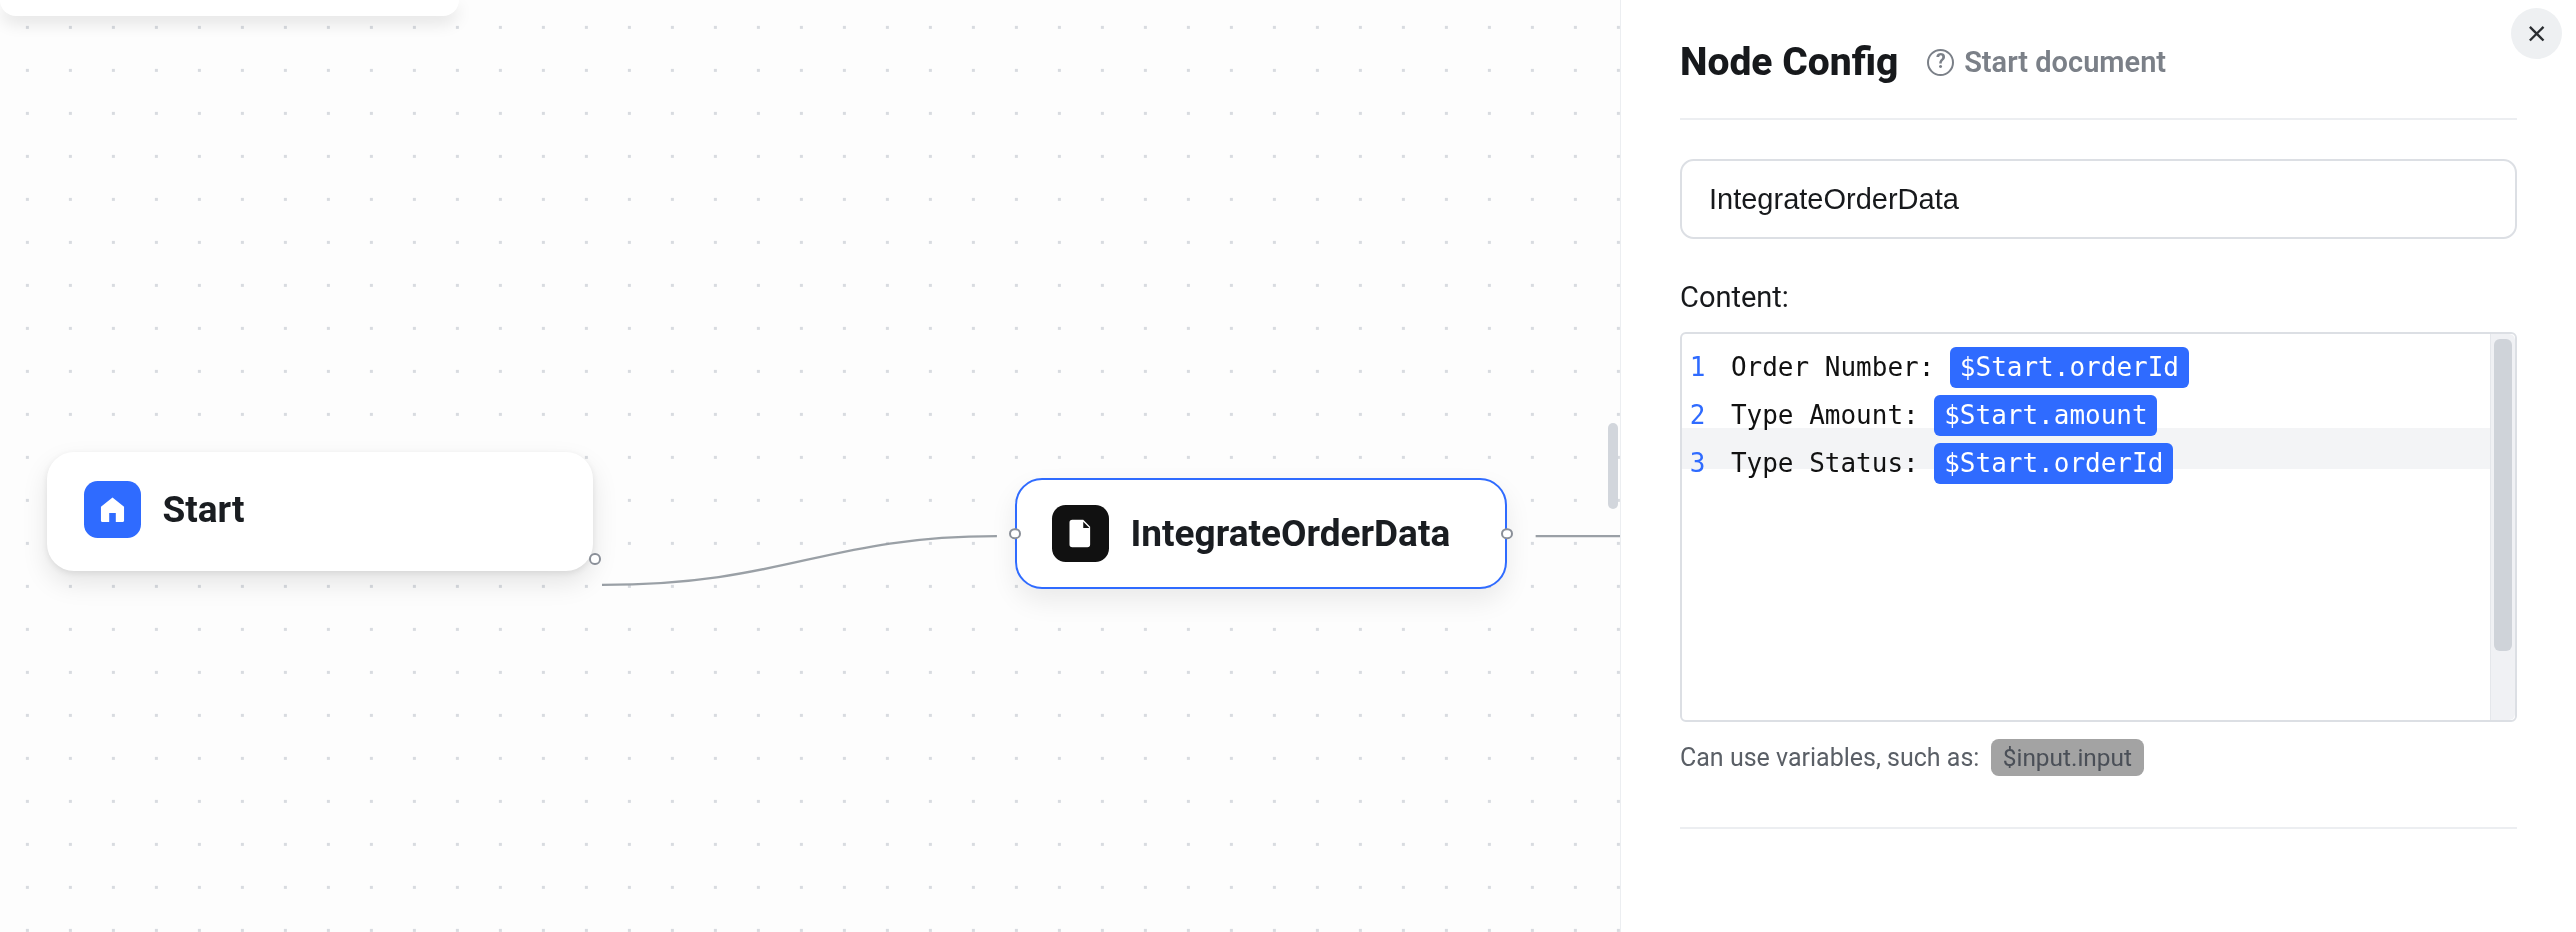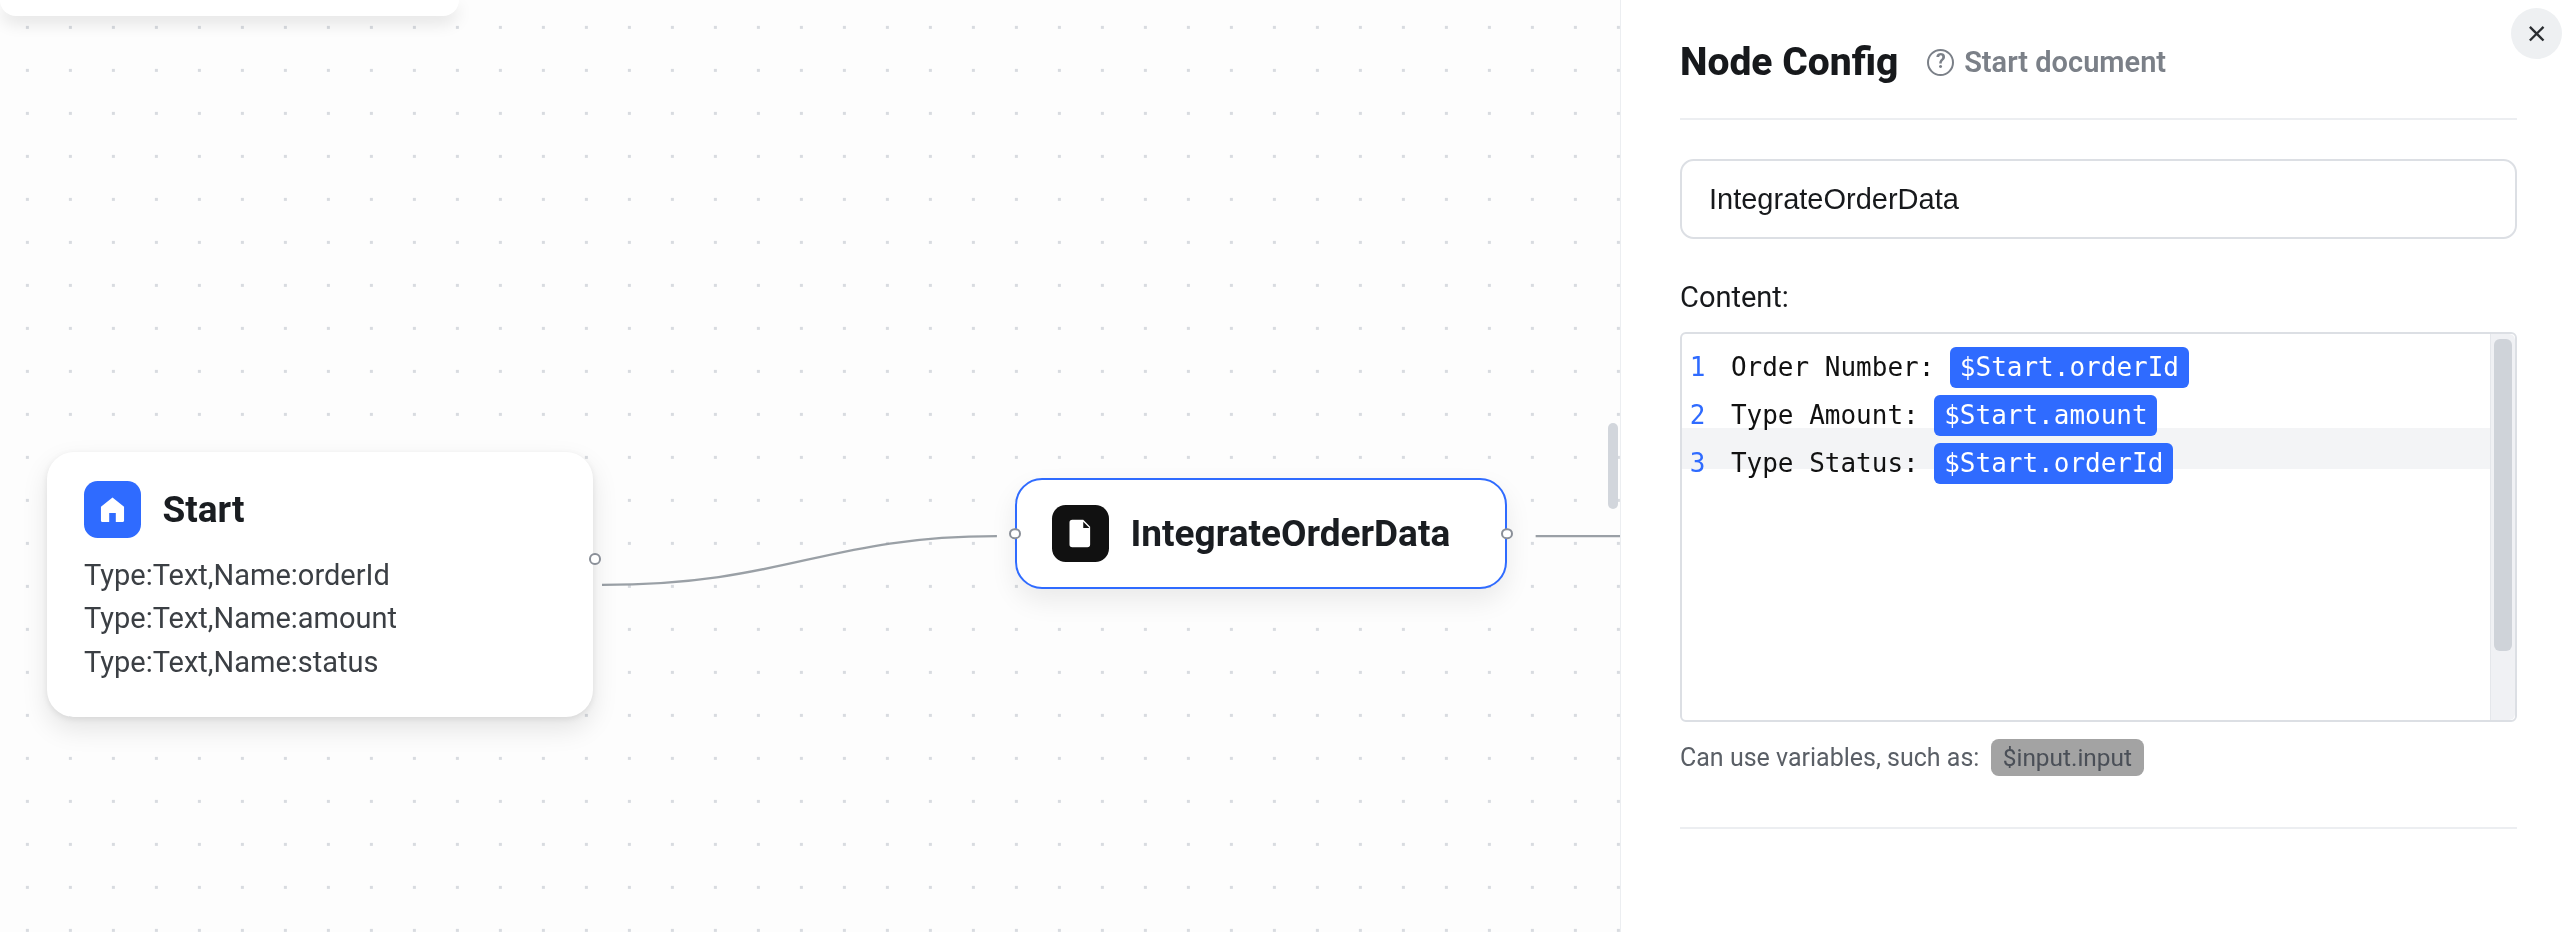--- a/index.html
+++ b/index.html
@@ -222,25 +222,20 @@
   </svg>
 
   <div id="node-start" class="node">
     <div class="node-header">
       <span class="icon-square icon-blue">
         <svg viewBox="0 0 24 24" fill="currentColor">
             <path d="M12 3.2 3.6 10v10.2c0 .44.36.8.8.8h5.2v-6.4h4.8V21h5.2c.44 0 .8-.36.8-.8V10L12 3.2z"></path>
           </svg>
       </span>
       <span class="node-title">Start</span>
-    </div>
-    <div class="node-body">
-      <div class="param-line">Type:Text,Name:orderId</div>
-      <div class="param-line">Type:Text,Name:amount</div>
-      <div class="param-line">Type:Text,Name:status</div>
     </div>
     <span class="port right"></span>
   </div>
 
   <div id="node-integrate" class="node node-selected">
     <div class="node-header">
       <span class="icon-square icon-black">
         <svg viewBox="0 0 24 24" fill="currentColor">
             <path d="M6 2h8l5 5v13a2 2 0 0 1-2 2H6a2 2 0 0 1-2-2V4a2 2 0 0 1 2-2zm8 1.5V8h4.5L14 3.5z"></path>
           </svg>

